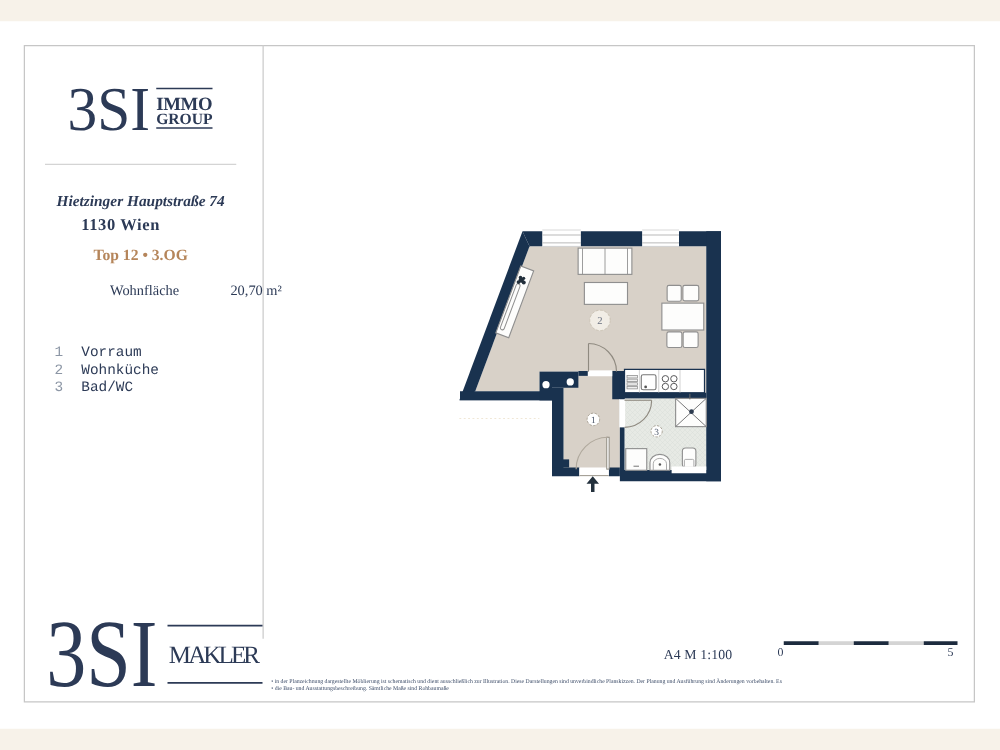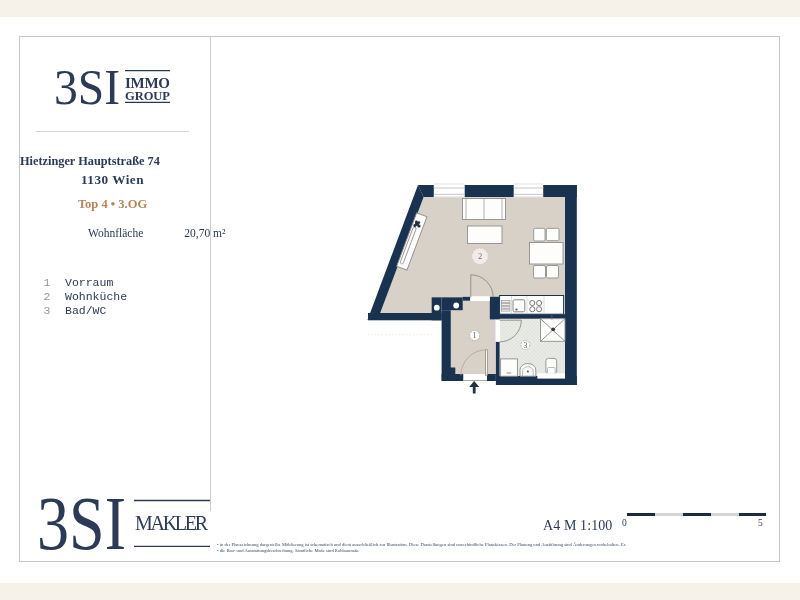--- a/index.html
+++ b/index.html
@@ -21,25 +21,25 @@
 <svg class="abs" style="left:30px;top:60px;" width="160" height="55" viewBox="0 0 160 55">
   <text x="24" y="44" font-family="Liberation Serif" font-size="50" fill="#2c3a56" textLength="66" lengthAdjust="spacingAndGlyphs">3SI</text>
   <line x1="95" y1="10.7" x2="140" y2="10.7" stroke="#2c3a56" stroke-width="1.2"></line>
   <text x="95" y="28" font-family="Liberation Serif" font-size="15" font-weight="bold" fill="#2c3a56" textLength="45">IMMO</text>
   <text x="95" y="39.5" font-family="Liberation Serif" font-size="12.5" font-weight="bold" fill="#2c3a56" textLength="45">GROUP</text>
   <line x1="95" y1="42.4" x2="140" y2="42.4" stroke="#2c3a56" stroke-width="1.2"></line>
 </svg>
 
 <div class="abs" style="left:36px;top:131px;width:153px;height:1px;background:#d4d4d4;"></div>
 
-<div class="abs" style="left:20px;top:154px;width:185px;text-align:left;font-size:12.3px;font-weight:bold;color:#2c3a56;">Hietzinger Hauptstraße 74</div>
-
-<div class="abs" style="left:20px;top:172px;width:185px;text-align:center;font-size:13.2px;font-weight:bold;letter-spacing:0.5px;color:#2c3a56;">1130 Wien</div>
-
-<div class="abs" style="left:20px;top:197px;width:185px;text-align:center;font-size:12.5px;font-weight:bold;color:#b5855a;">Top 4 • 3.OG</div>
+<div class="abs" style="left:20px;top:154px;width:185px;text-align:center;font-size:12.3px;font-weight:bold;color:#2c3a56;font-style:italic;">Hietzinger Hauptstraße 74</div>
+
+<div class="abs" style="left:4px;top:172px;width:185px;text-align:center;font-size:13.2px;font-weight:bold;letter-spacing:0.5px;color:#2c3a56;">1130 Wien</div>
+
+<div class="abs" style="left:20px;top:197px;width:185px;text-align:center;font-size:12.5px;font-weight:bold;color:#b5855a;">Top 12 • 3.OG</div>
 
 <div class="abs" style="left:45px;top:227px;width:137.5px;font-size:11.5px;color:#2c3a56;margin-left:43px;">Wohnfläche<span style="float:right;">20,70 m²</span></div>
 
 <div class="abs" style="left:40px;top:276px;font-size:11.5px;color:#2c3a56;line-height:13.8px;font-family:Liberation Mono, monospace;">
 
   <div><span style="display:inline-block;width:14px;text-align:center;color:#8c96a5;">1</span><span style="display:inline-block;width:11px;"></span>Vorraum</div>
 
   <div><span style="display:inline-block;width:14px;text-align:center;color:#8c96a5;">2</span><span style="display:inline-block;width:11px;"></span>Wohnküche</div>
 
   <div><span style="display:inline-block;width:14px;text-align:center;color:#8c96a5;">3</span><span style="display:inline-block;width:11px;"></span>Bad/WC</div>
@@ -232,21 +232,21 @@
   <path d="M474.2 380.9 L479.2 386.9 L475.6 386.9 L475.6 393.5 L472.8 393.5 L472.8 386.9 L469.2 386.9 Z" fill="#23303c"></path>
 </svg>
 
 <svg class="abs" style="left:30px;top:490px;" width="190" height="70" viewBox="0 0 190 70">
   <text x="7" y="59" font-family="Liberation Serif" font-size="77" fill="#2c3a56" textLength="89" lengthAdjust="spacingAndGlyphs">3SI</text>
   <line x1="104" y1="10.5" x2="180" y2="10.5" stroke="#2c3a56" stroke-width="1.3"></line>
   <text x="105" y="40" font-family="Liberation Serif" font-size="20" fill="#2c3a56" textLength="73">MAKLER</text>
   <line x1="104" y1="56.3" x2="180" y2="56.3" stroke="#2c3a56" stroke-width="1.3"></line>
 </svg>
 
-<div class="abs" style="left:543px;top:518px;font-size:14px;letter-spacing:0.1px;color:#2c3a56;">A4&nbsp;M 1:100</div>
+<div class="abs" style="left:531px;top:518px;font-size:11px;letter-spacing:0.1px;color:#2c3a56;">A4&nbsp;M 1:100</div>
 
 <div class="abs" style="left:627px;top:513px;width:139.5px;height:3.4px;">
   <div style="position:absolute;left:0;top:0;width:27.9px;height:3.4px;background:#1d2b3e;"></div>
   <div style="position:absolute;left:27.9px;top:0;width:27.9px;height:3.4px;background:#d4d4d4;"></div>
   <div style="position:absolute;left:55.8px;top:0;width:27.9px;height:3.4px;background:#1d2b3e;"></div>
   <div style="position:absolute;left:83.7px;top:0;width:27.9px;height:3.4px;background:#d4d4d4;"></div>
   <div style="position:absolute;left:111.6px;top:0;width:27.9px;height:3.4px;background:#1d2b3e;"></div>
 </div>
 
 <div class="abs" style="left:622px;top:518px;font-size:9.5px;color:#2c3a56;">0</div>

